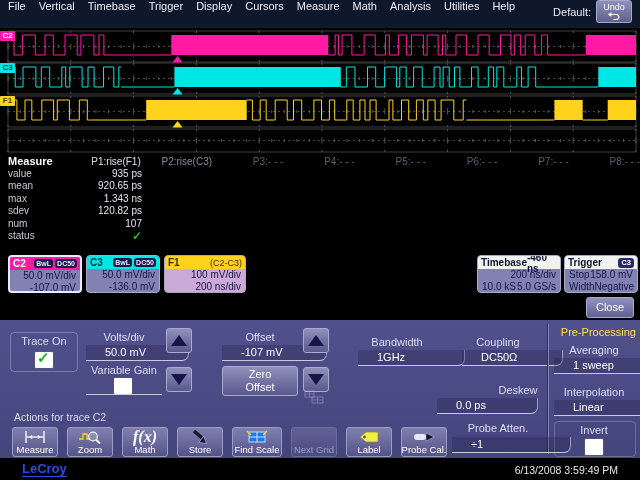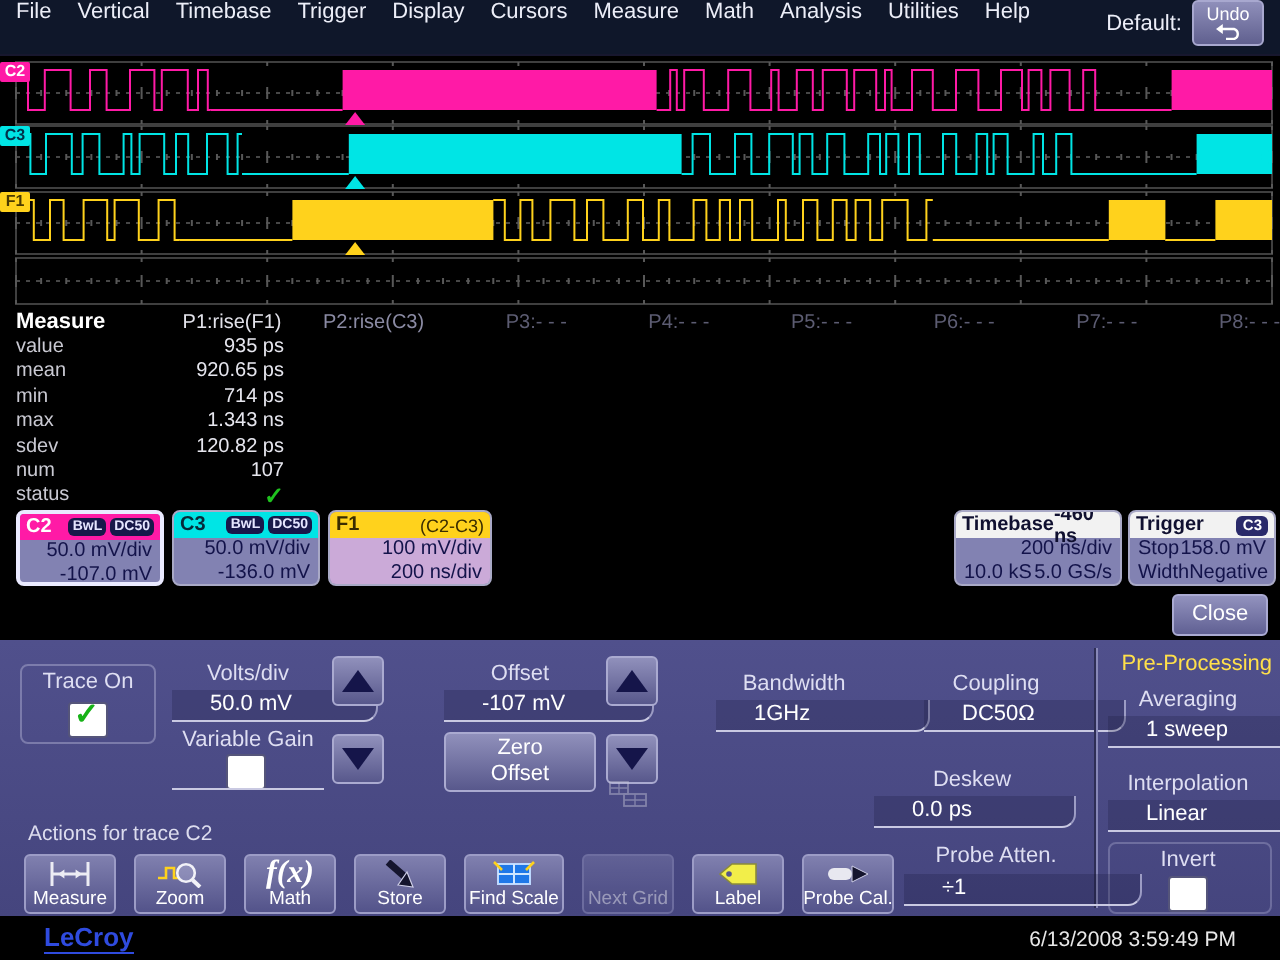--- a/index.html
+++ b/index.html
@@ -473,24 +473,20 @@
     </div>
     <div class="m-row">
       <span class="m-label">value</span>
       <span class="m-col val">935 ps</span>
     </div>
     <div class="m-row">
       <span class="m-label">mean</span>
       <span class="m-col val">920.65 ps</span>
     </div>
     <div class="m-row">
-      <span class="m-label">min</span>
-      <span class="m-col val">714 ps</span>
-    </div>
-    <div class="m-row">
       <span class="m-label">max</span>
       <span class="m-col val">1.343 ns</span>
     </div>
     <div class="m-row">
       <span class="m-label">sdev</span>
       <span class="m-col val">120.82 ps</span>
     </div>
     <div class="m-row">
       <span class="m-label">num</span>
       <span class="m-col val">107</span>
@@ -606,21 +602,21 @@
     <div class="arrowbtn" style="left:303px;top:47px;">
         <span class="tri-down"></span>
       </div>
 
     <div class="abs flabel" style="left:358px;top:16px;width:78px;">Bandwidth</div>
     <div class="abs field" style="left:358px;top:30px;width:68px;">1GHz</div>
 
     <div class="abs flabel" style="left:462px;top:16px;width:72px;">Coupling</div>
     <div class="abs field" style="left:462px;top:30px;width:62px;">DC50Ω</div>
 
-    <div class="abs flabel" style="left:450px;top:64px;width:72px;">Deskew</div>
+    <div class="abs flabel" style="left:482px;top:64px;width:72px;">Deskew</div>
     <div class="abs field" style="left:437px;top:78px;width:62px;">0.0 ps</div>
 
     <div class="divider"></div>
 
     <div class="abs pp-title" style="left:552px;top:6px;width:84px;">Pre-Processing</div>
     <div class="abs flabel" style="left:554px;top:24px;width:80px;">Averaging</div>
     <div class="abs field" style="left:554px;top:38px;width:70px;">1 sweep</div>
     <div class="abs flabel" style="left:554px;top:66px;width:80px;">Interpolation</div>
     <div class="abs field" style="left:554px;top:80px;width:70px;">Linear</div>
     <div class="abs flabel" style="left:554px;top:104px;width:80px;">Invert</div>

